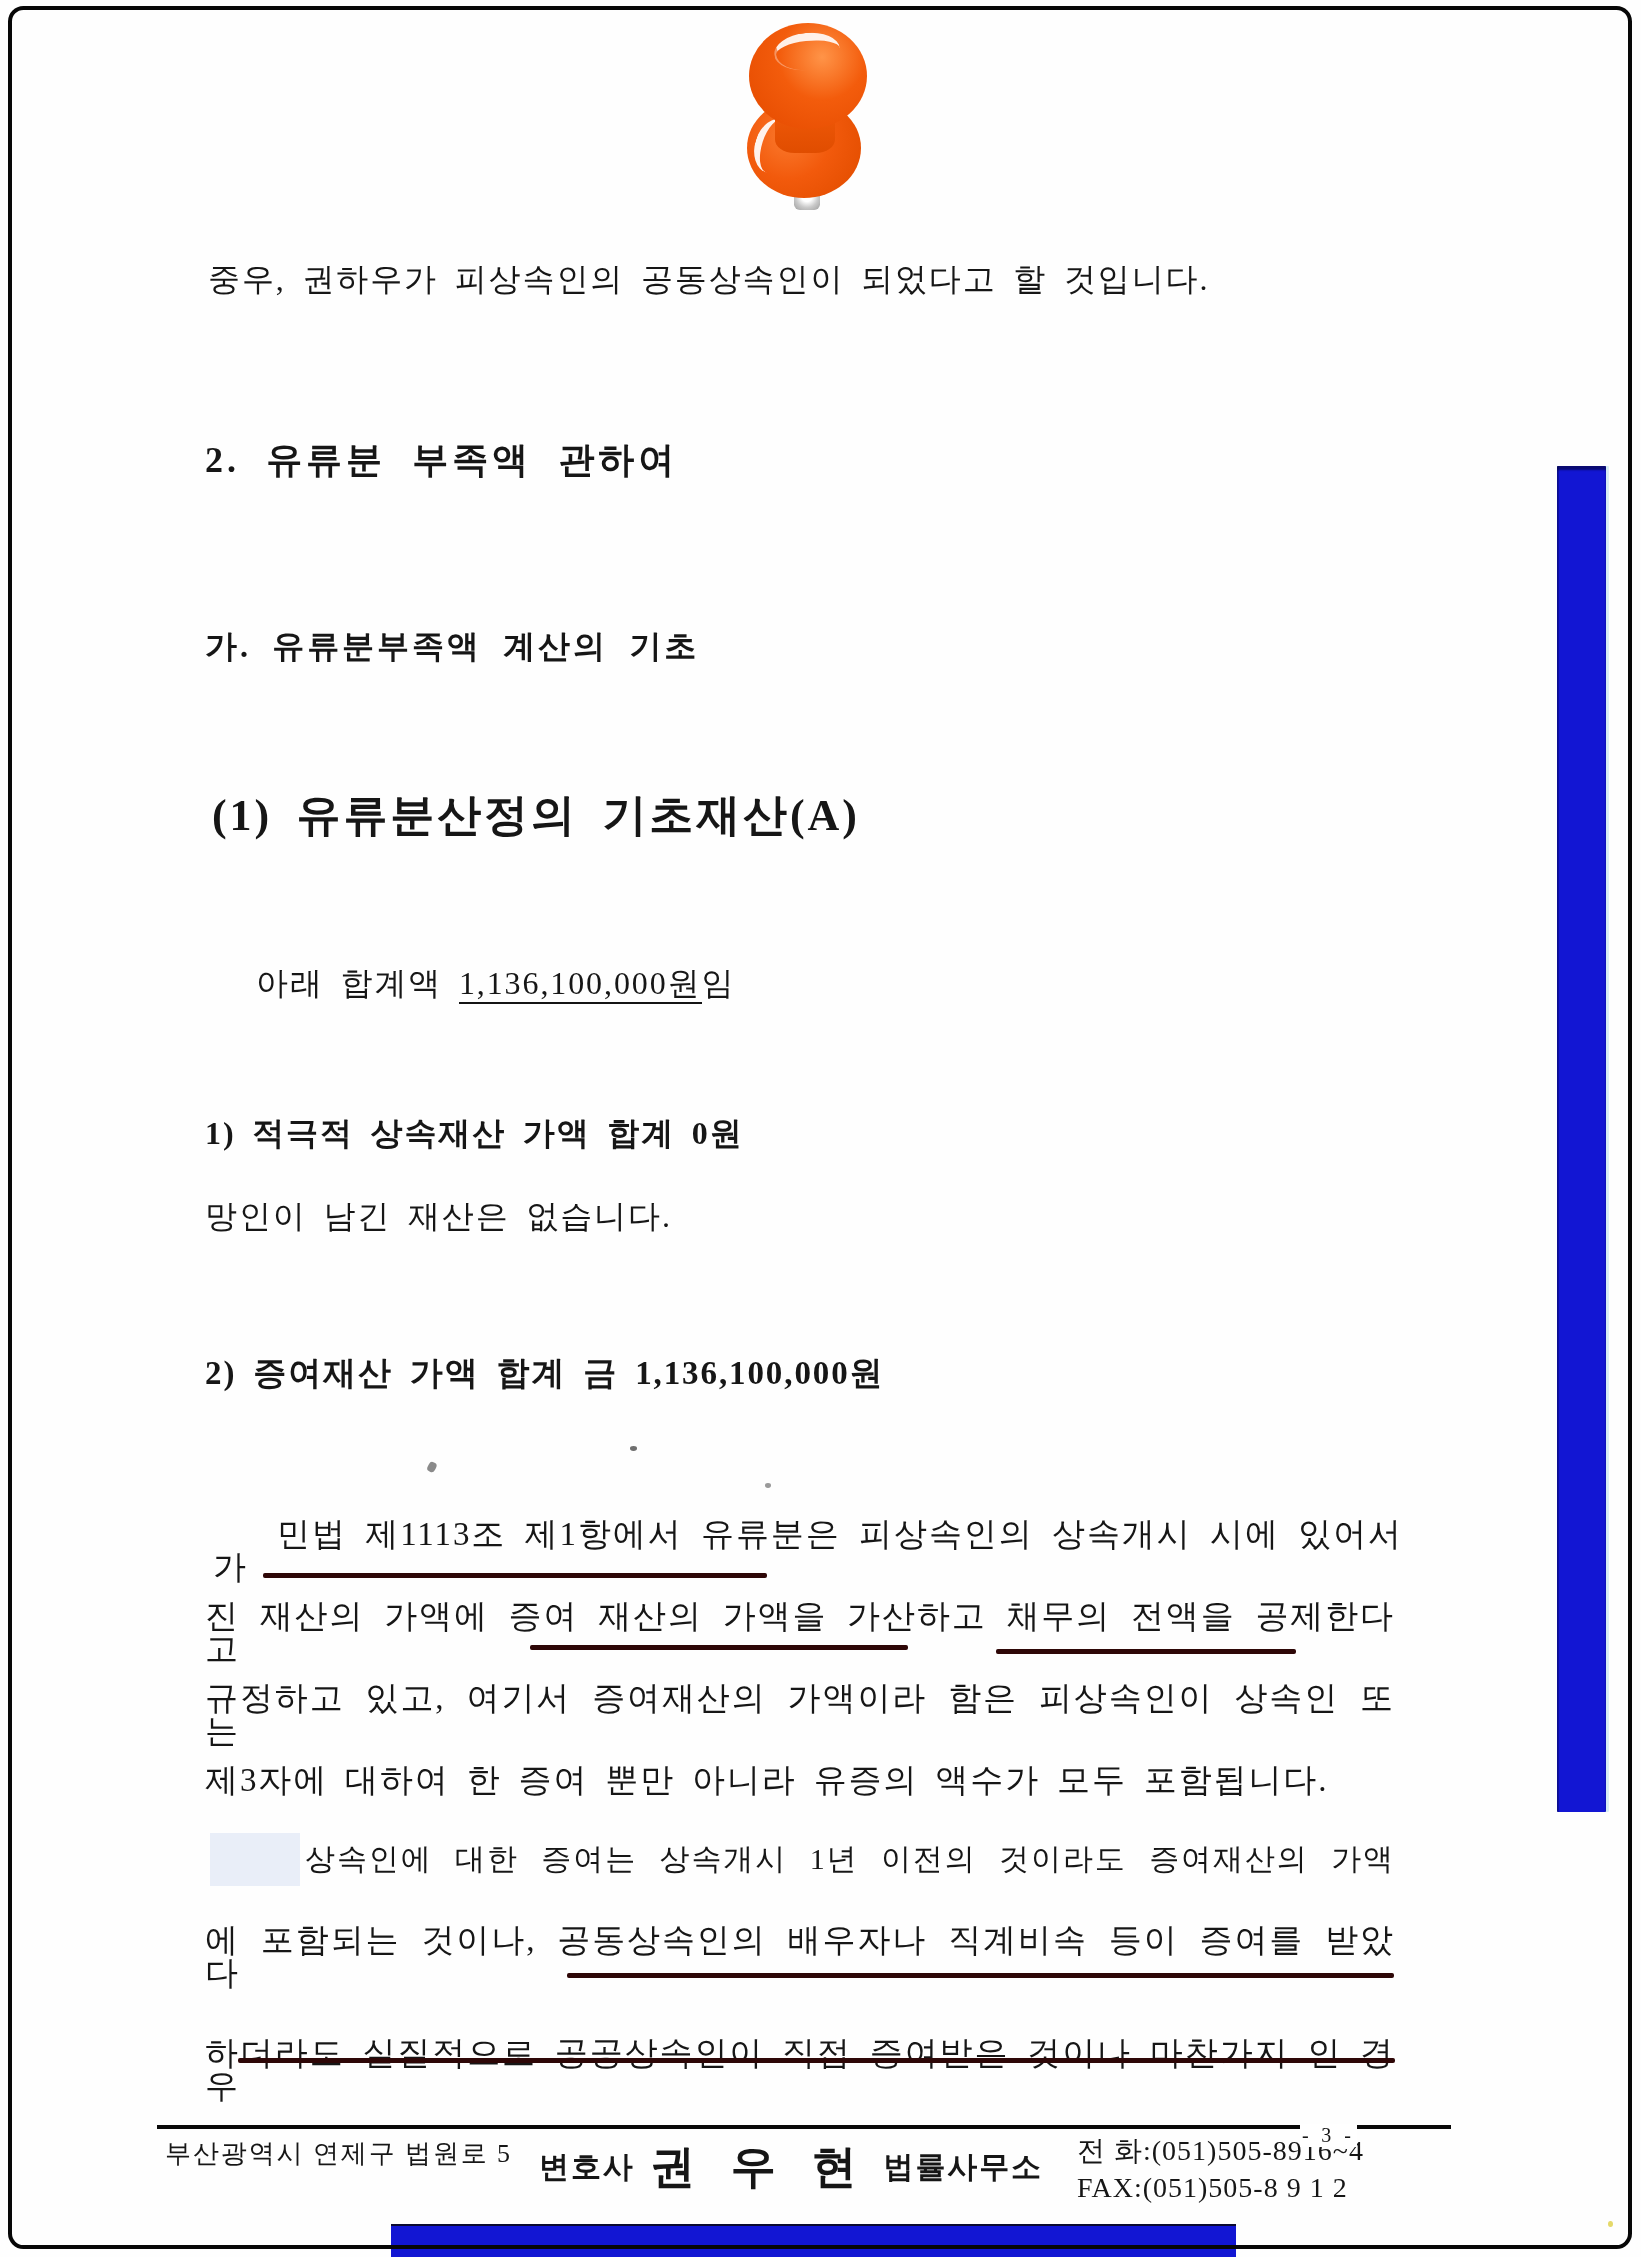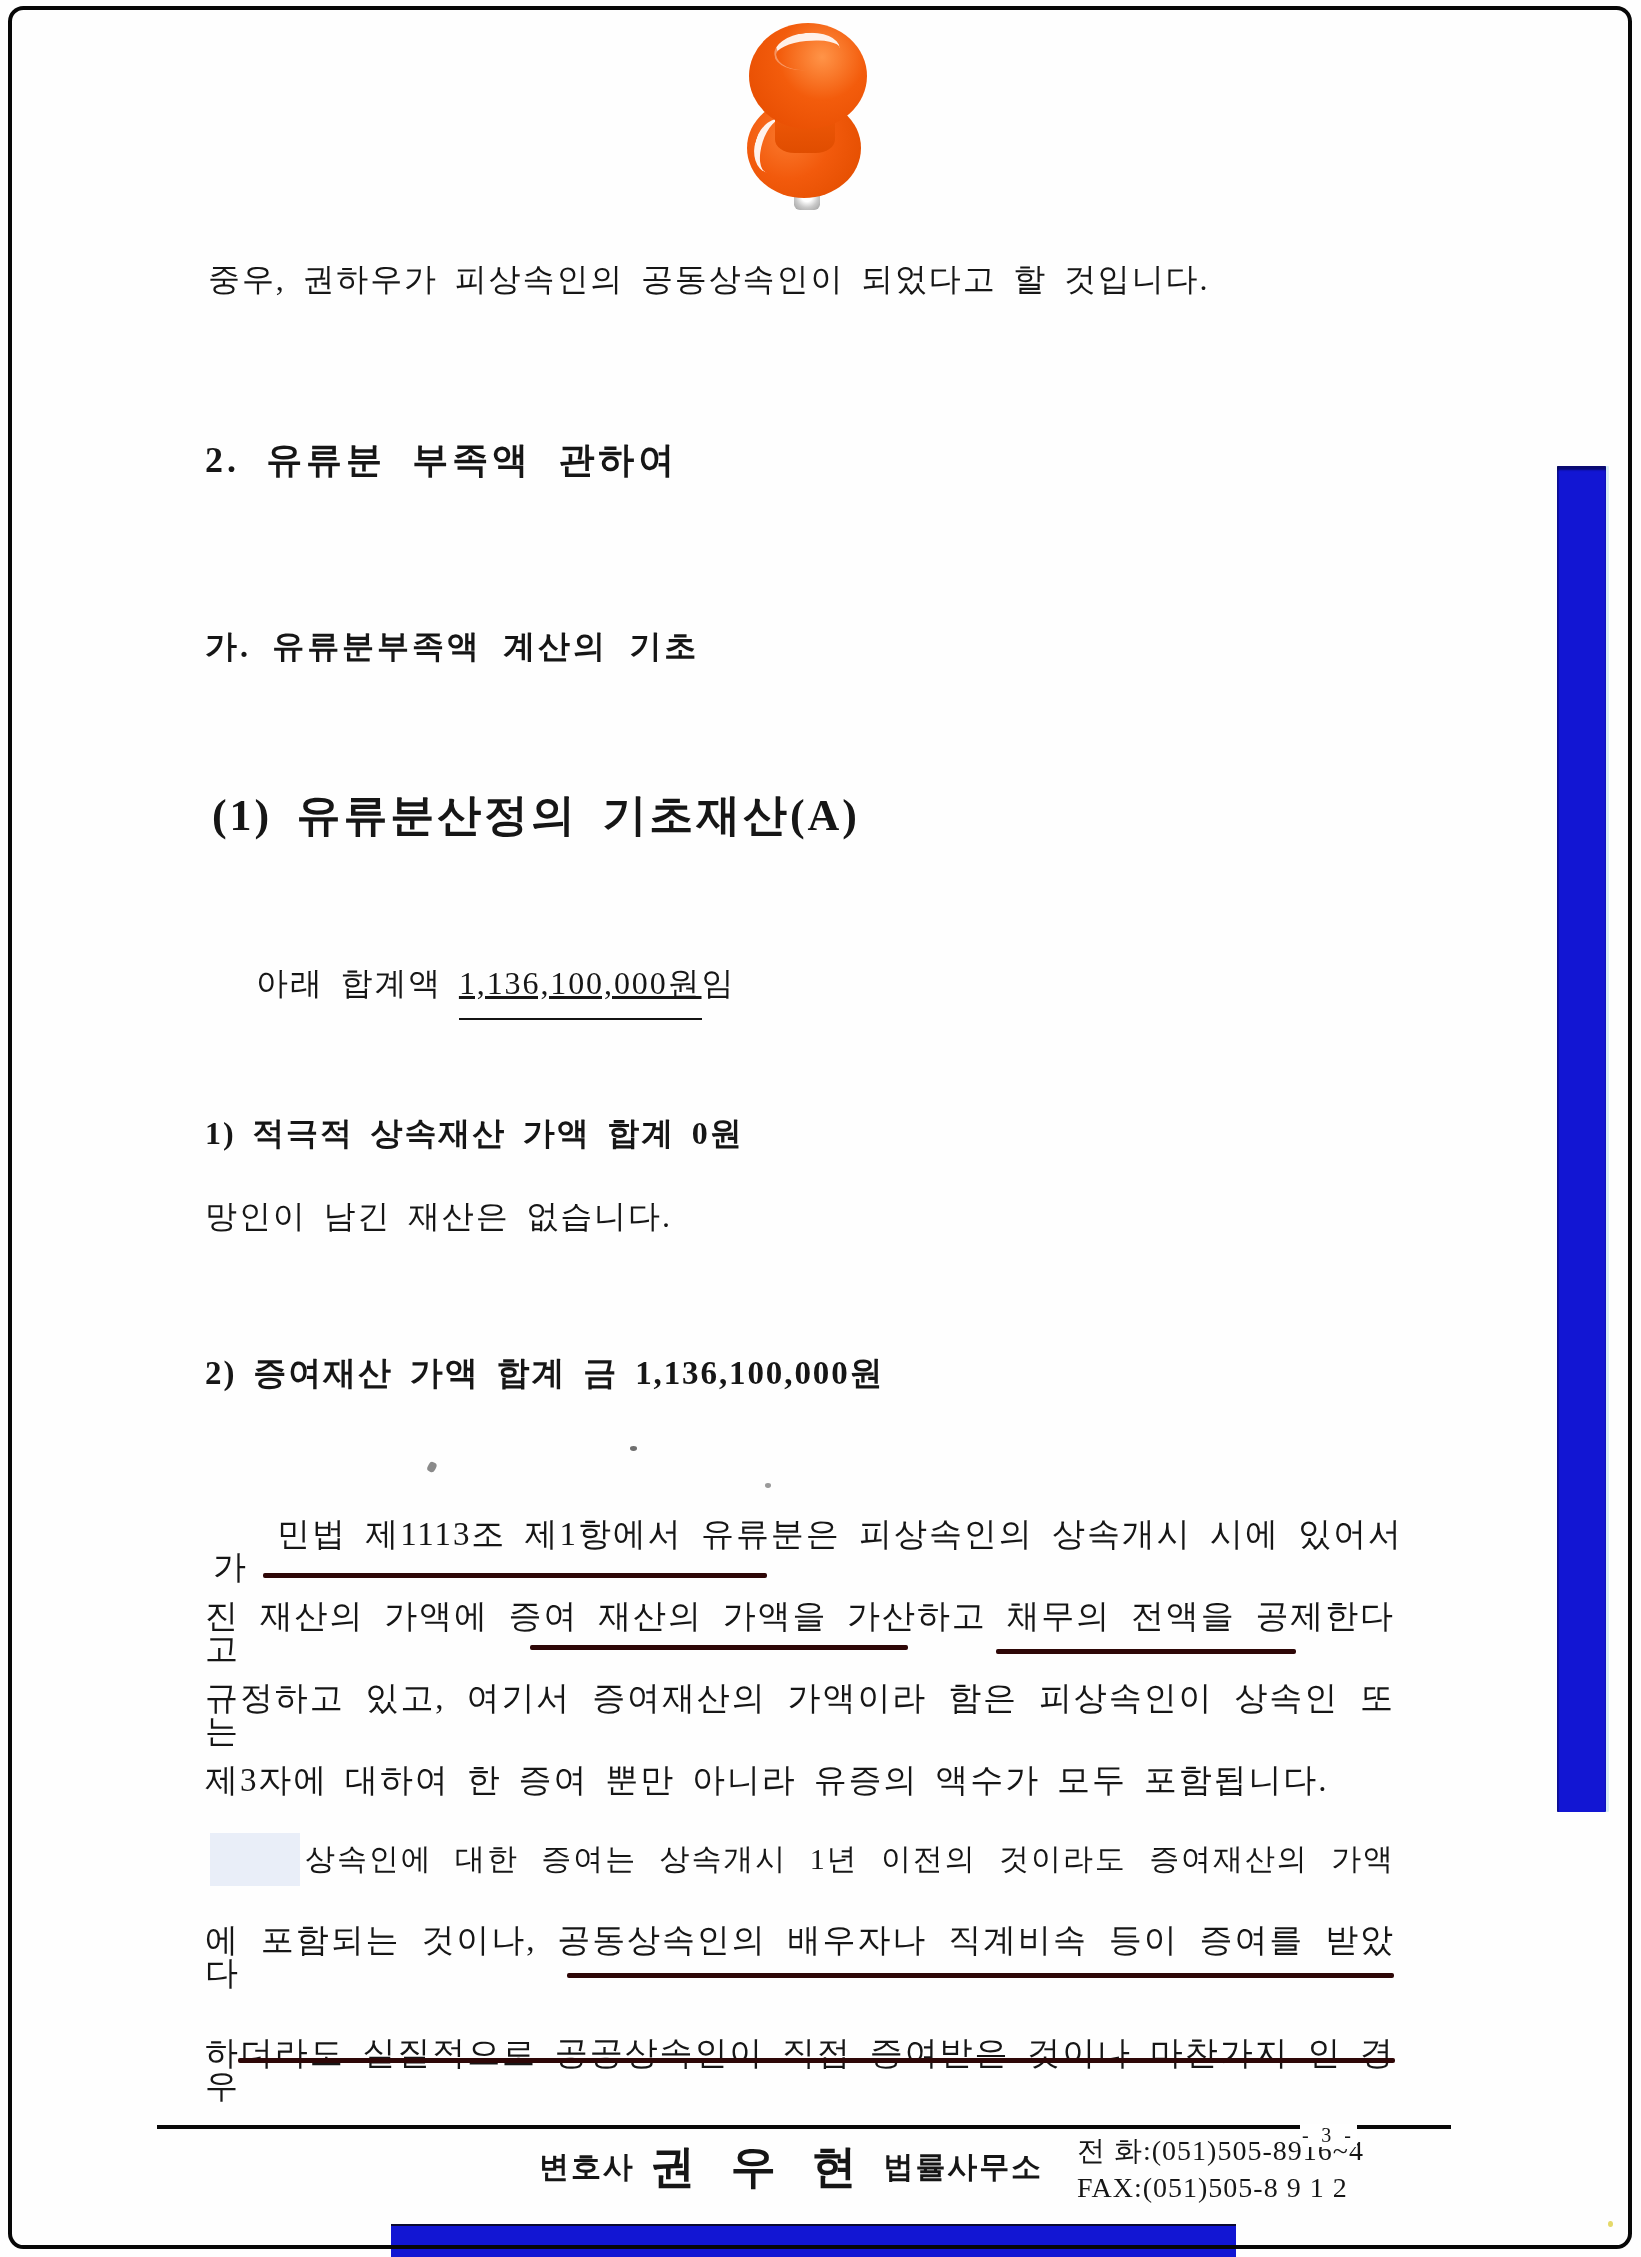--- a/index.html
+++ b/index.html
@@ -70,21 +70,21 @@
   .l-item1   {left:205px;top:1117px;font-size:32px;}
   .l-note1   {left:205px;top:1200px;font-size:32px;}
   .l-item2   {left:205px;top:1357px;font-size:33px;}
   .p-l1{top:1518px;font-size:33px;text-indent:64px;margin-left:8px;}
   .p-l2{top:1600px;font-size:33px;}
   .p-l3{top:1682px;font-size:33px;}
   .p-l4{left:205px;top:1764px;font-size:33px;}
   .p-l5{top:1844px;font-size:30px;text-indent:100px;}
   .p-l6{top:1924px;font-size:33px;}
   .p-l7{top:2013px;font-size:33px;margin-top:24px;}
-  .uval{border-bottom:2.9px solid #141414;padding-bottom:17px;text-decoration:underline;}
+  .uval{border-bottom:2.9px solid #141414;padding-bottom:1px;}
   
   .mline{position:absolute;height:4.8px;background:#2e0707;z-index:3;border-radius:1.9px;}
   .u1{left:263px;top:1573px;width:504px;}
   .u2{left:530px;top:1645px;width:378px;}
   .u3{left:996px;top:1649px;width:300px;}
   .u4{left:567px;top:1973px;width:827px;}
   .u5{left:238px;top:2058px;width:1157px;}
   
   .palebox{position:absolute;left:210px;top:1833px;width:90px;height:53px;background:#e9eef8;z-index:2;}
   .speck{position:absolute;border-radius:50%;z-index:2;}
@@ -159,20 +159,21 @@
 
 <div class="palebox"></div>
 <div class="speck sp1"></div>
 <div class="speck sp2"></div>
 <div class="speck sp3"></div>
 <div class="speck sp4"></div>
 
 <div class="footer-rule"></div>
 
 <div class="f-address">
+  <div>부산광역시 연제구 법원로 5</div>
 </div>
 
 <div class="f-office">
   <span class="t1">변호사</span>
   <span class="nm">권 우 현</span>
   <span class="t2">법률사무소</span>
 </div>
 
 <div class="f-contact">
   <div>전 화:(051)505-8916~4</div>

